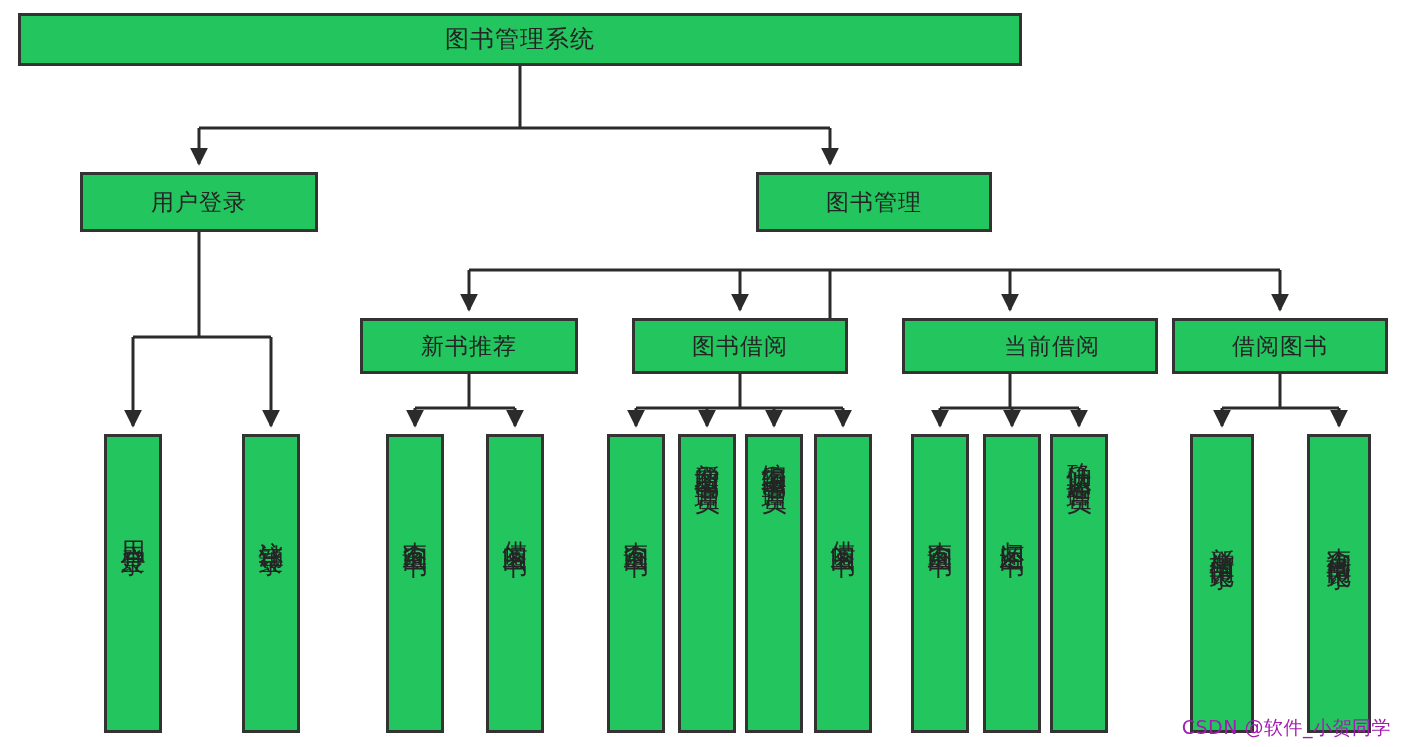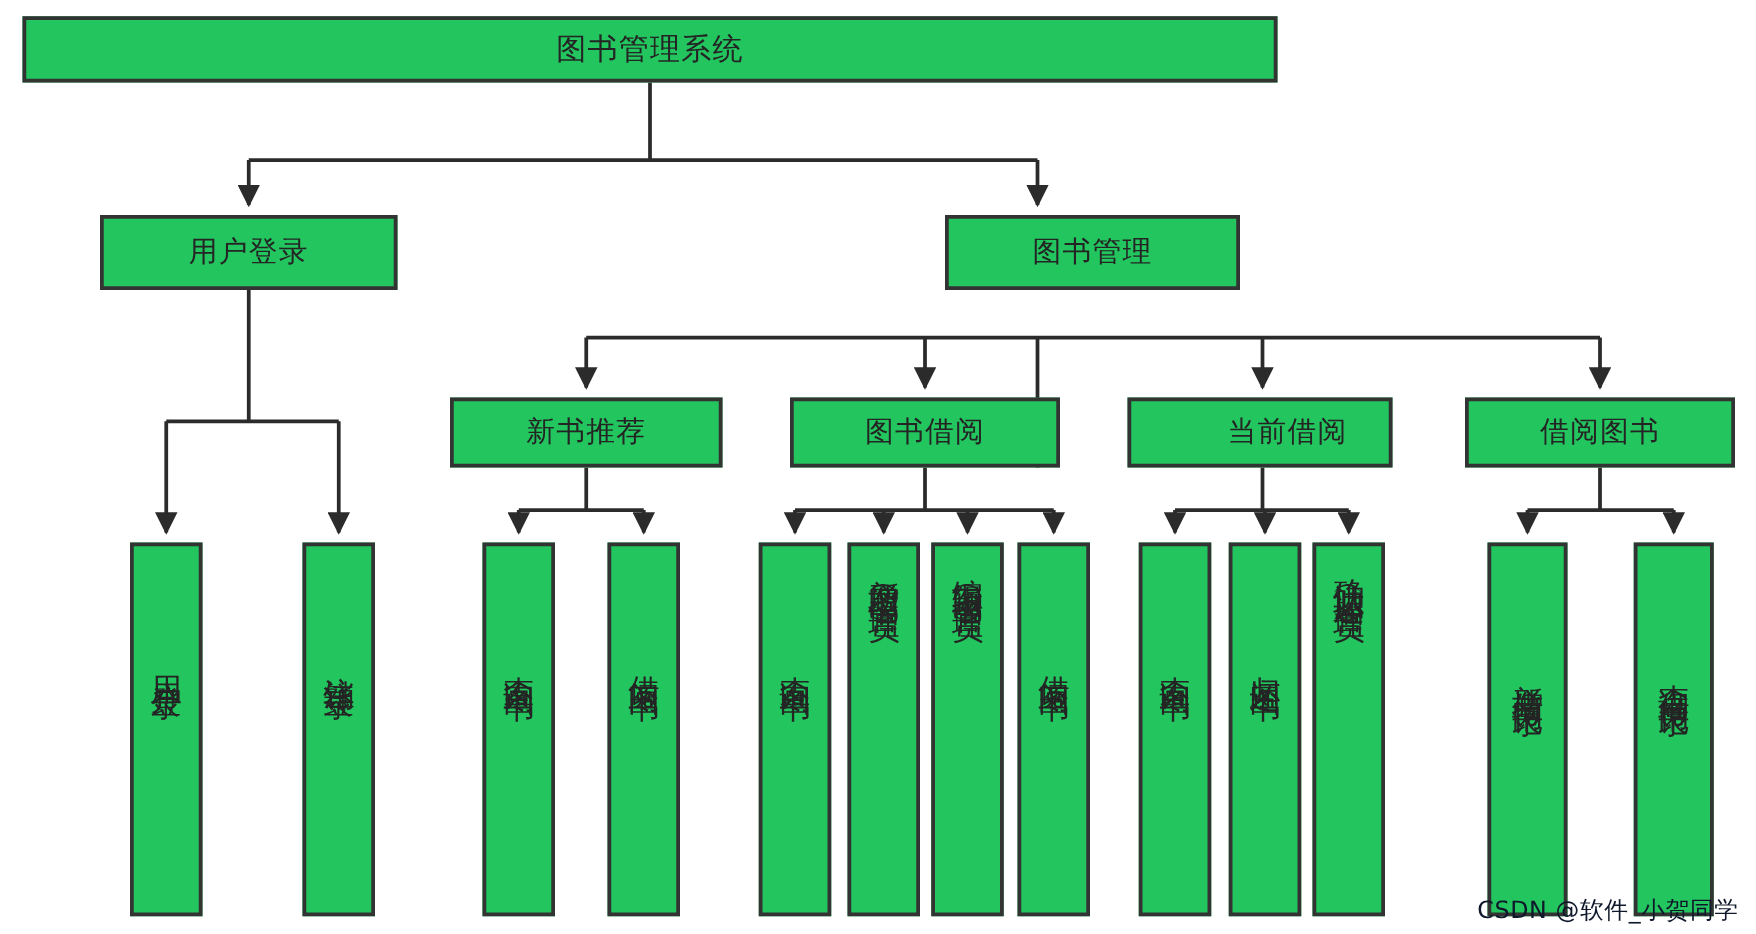--- a/index.html
+++ b/index.html
@@ -49,21 +49,21 @@
   }
   .node.vertical.midshort .label{
     margin-top:84px;
   }
   .node.root .label{font-size:24px;}
   #watermark{
     position:absolute;
     right:14px;
     bottom:6px;
     font-size:19px;
-    color:#0f172a;
+    color:#a21caf;
     letter-spacing:0.5px;
     white-space:nowrap;
     user-select:none;
   }
 </style>
 </head>
 <body>
 
 <div id="diagram">
 
@@ -127,21 +127,21 @@
   <div class="node" style="left:712px;top:172px;width:236px;height:60px;margin-left:44px;">
     <span class="label">图书管理</span>
   </div>
 
   <div class="node" style="left:360px;top:318px;width:218px;height:56px;">
     <span class="label">新书推荐</span>
   </div>
   <div class="node" style="left:632px;top:318px;width:216px;height:56px;">
     <span class="label">图书借阅</span>
   </div>
-  <div class="node" style="left:902px;top:318px;width:212px;height:56px;padding-left:44px;">
+  <div class="node" style="left:902px;top:318px;width:256px;height:56px;padding-left:44px;">
     <span class="label">当前借阅</span>
   </div>
   <div class="node" style="left:1172px;top:318px;width:216px;height:56px;">
     <span class="label">借阅图书</span>
   </div>
 
   <div class="node vertical mid" style="left:104px;top:434px;width:58px;height:299px;">
     <span class="label">用户登录</span>
   </div>
   <div class="node vertical mid" style="left:242px;top:434px;width:58px;height:299px;">

